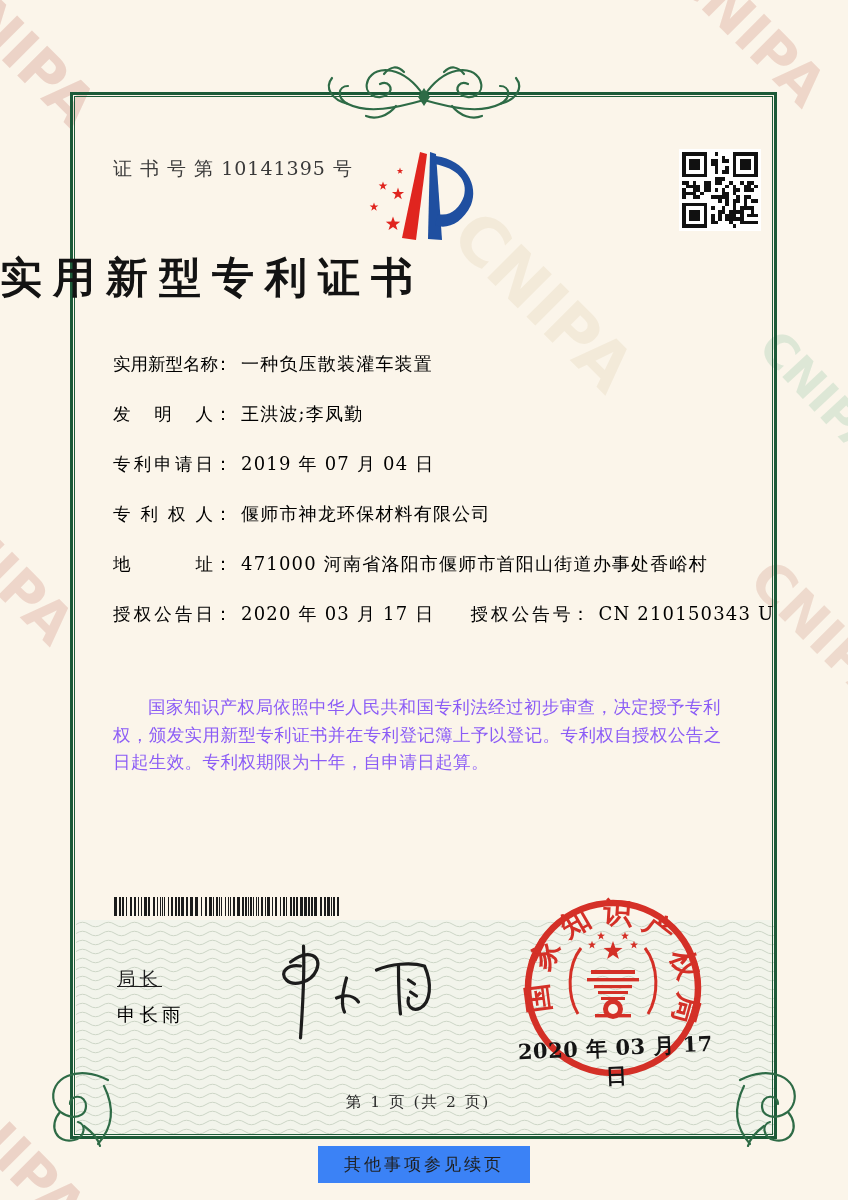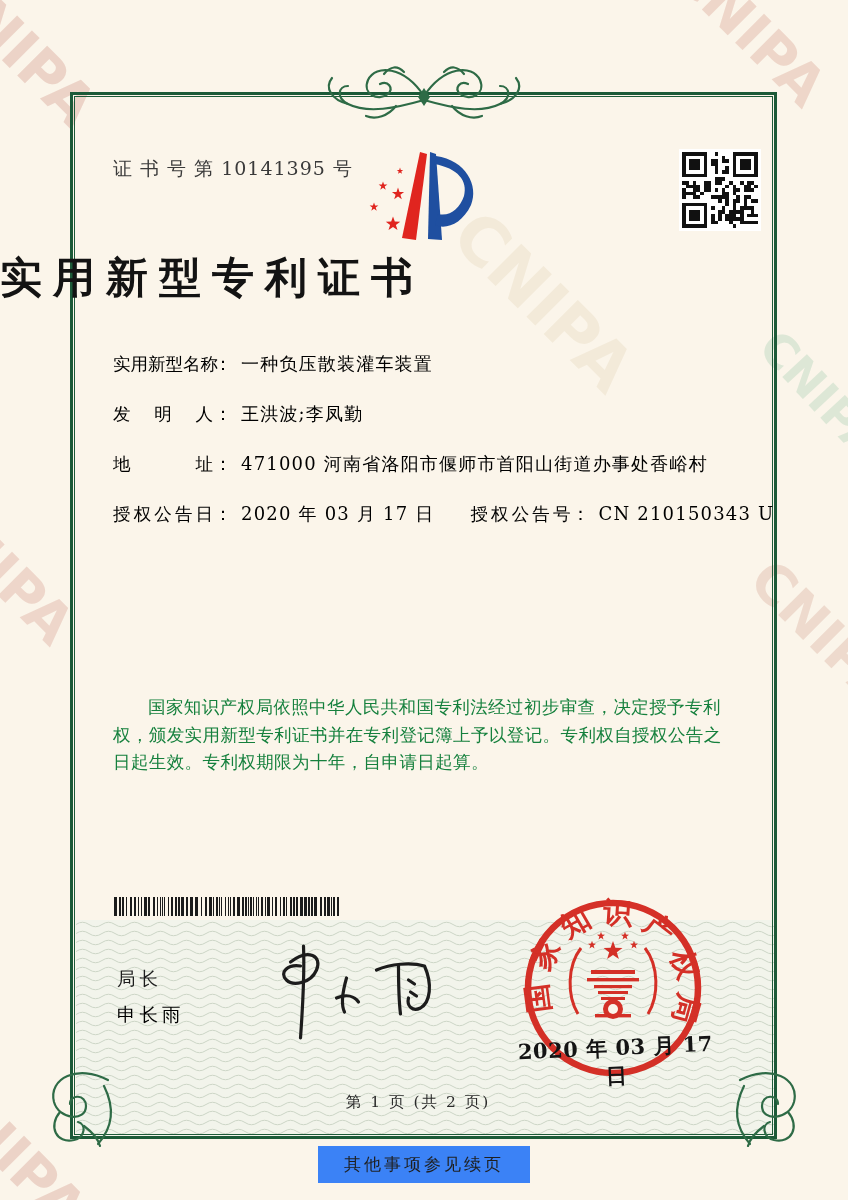--- a/index.html
+++ b/index.html
@@ -35,25 +35,25 @@
   
   .fields{left:113px;top:352px;width:640px;z-index:4;font-size:18px;color:#000000;}
   .frow{height:27px;margin-bottom:23px;white-space:nowrap;}
   .flabel{display:inline-block;width:100px;text-align:justify;text-align-last:justify;
           vertical-align:top;font-size:17.5px;}
   .fcolon{display:inline-block;margin:0 9px 0 1px;}
   .fvalue{letter-spacing:1.2px;}
   .pair2{margin-left:36px;}
   
   .bodytext{left:113px;top:694px;width:626px;z-index:4;font-size:17.5px;line-height:27.6px;
-            letter-spacing:0.4px;color:#15803d;}
+            letter-spacing:0.4px;color:#8b5cf6;}
   .bodytext p{margin:0;text-indent:2em;}
   
   .barcode{left:114px;top:897px;z-index:4;background:transparent;}
-  .issuer-title{left:117px;top:966px;font-size:18.5px;letter-spacing:4px;z-index:4;color:#1d1d1d;}
+  .issuer-title{left:117px;top:966px;font-size:18.5px;letter-spacing:4px;z-index:4;color:#1d1d1d;text-decoration:underline;}
   .issuer-name{left:117px;top:1002px;font-size:18.5px;letter-spacing:4px;z-index:4;color:#000000;}
   .signature{left:246px;top:940px;z-index:5;}
   .seal{left:521px;top:896px;z-index:5;opacity:.95;}
   .seal-date{left:516px;top:1034px;width:200px;text-align:center;font-size:21px;font-weight:bold;
              color:#141414;z-index:6;transform:rotate(-2.5deg);letter-spacing:0.5px;}
   .page-footer{left:0;top:1092px;width:836px;text-align:center;font-size:15.5px;
                letter-spacing:2px;color:#2a2a2a;z-index:4;}
   .bottom-note{left:50%;transform:translateX(-50%);top:1146px;background:#3b82f6;
                padding:7px 26px;font-size:17px;letter-spacing:3px;color:#1f1f1f;z-index:4;}
 </style>
@@ -261,20 +261,26 @@
 <div class="abs title">实用新型专利证书</div>
 
 <div class="abs fields">
   <div class="frow">
     <span class="flabel">实用新型名称</span><span class="fcolon">：</span><span class="fvalue">一种负压散装灌车装置</span>
   </div>
   <div class="frow">
     <span class="flabel">发明人</span><span class="fcolon">：</span><span class="fvalue">王洪波;李凤勤</span>
   </div>
   <div class="frow">
+    <span class="flabel">专利申请日</span><span class="fcolon">：</span><span class="fvalue">2019 年 07 月 04 日</span>
+  </div>
+  <div class="frow">
+    <span class="flabel">专利权人</span><span class="fcolon">：</span><span class="fvalue">偃师市神龙环保材料有限公司</span>
+  </div>
+  <div class="frow">
     <span class="flabel">地址</span><span class="fcolon">：</span><span class="fvalue">471000 河南省洛阳市偃师市首阳山街道办事处香峪村</span>
   </div>
   <div class="frow">
     <span class="flabel">授权公告日</span><span class="fcolon">：</span><span class="fvalue">2020 年 03 月 17 日</span><span class="pair2"><span class="flabel">授权公告号</span><span class="fcolon">：</span><span class="fvalue">CN 210150343 U</span></span>
   </div>
 </div>
 
 <div class="abs bodytext">
   <p>国家知识产权局依照中华人民共和国专利法经过初步审查，决定授予专利权，颁发实用新型专利证书并在专利登记簿上予以登记。专利权自授权公告之日起生效。专利权期限为十年，自申请日起算。</p>
 </div>

